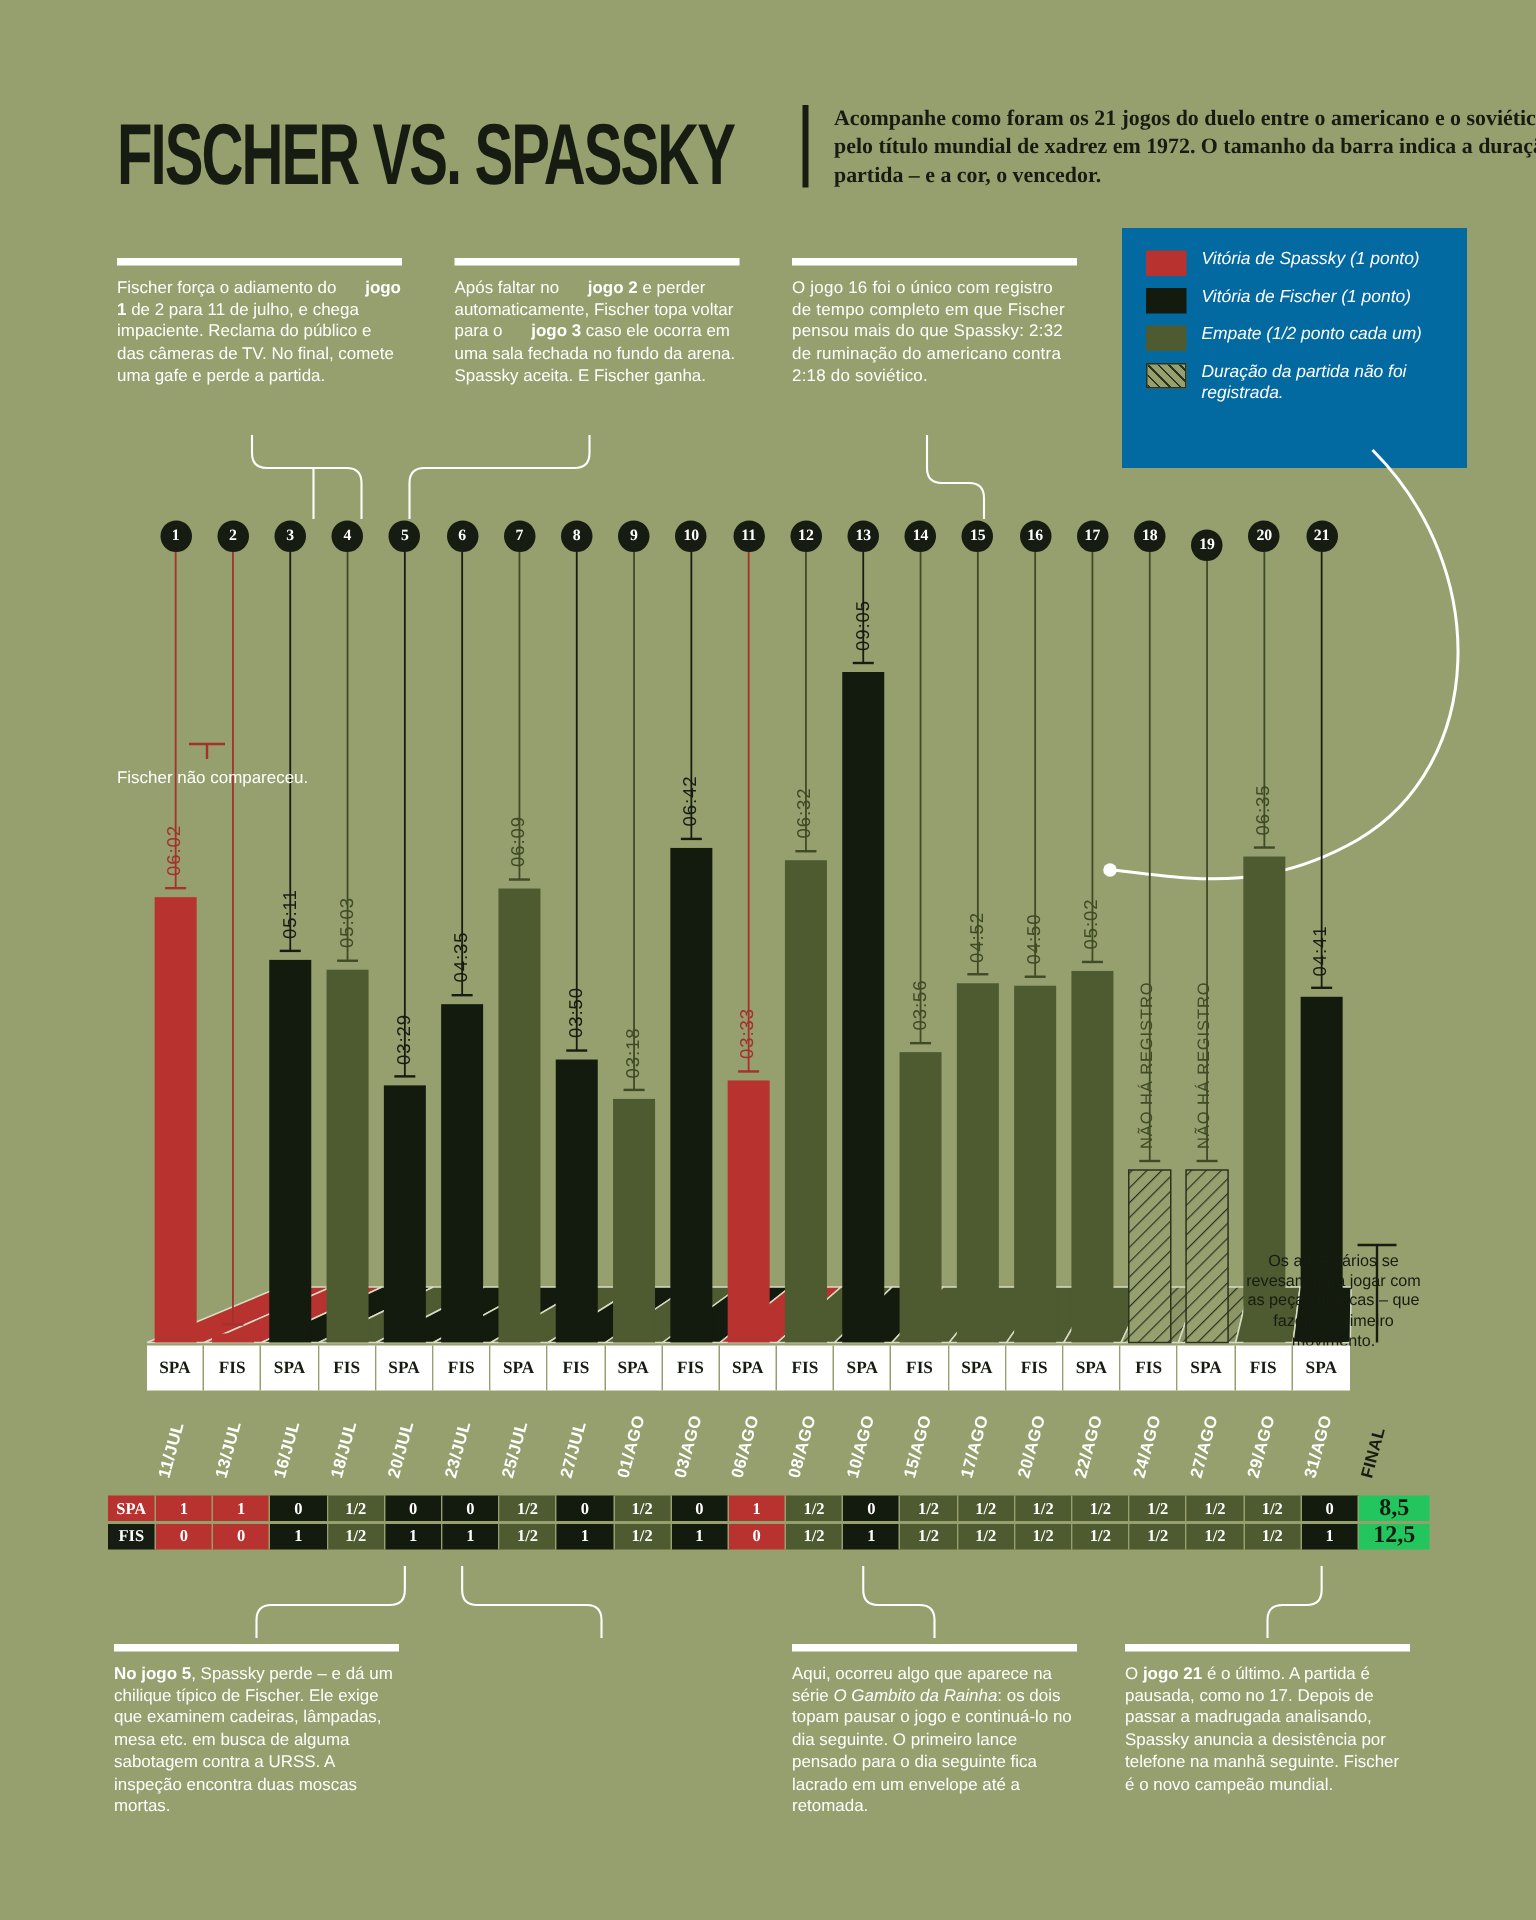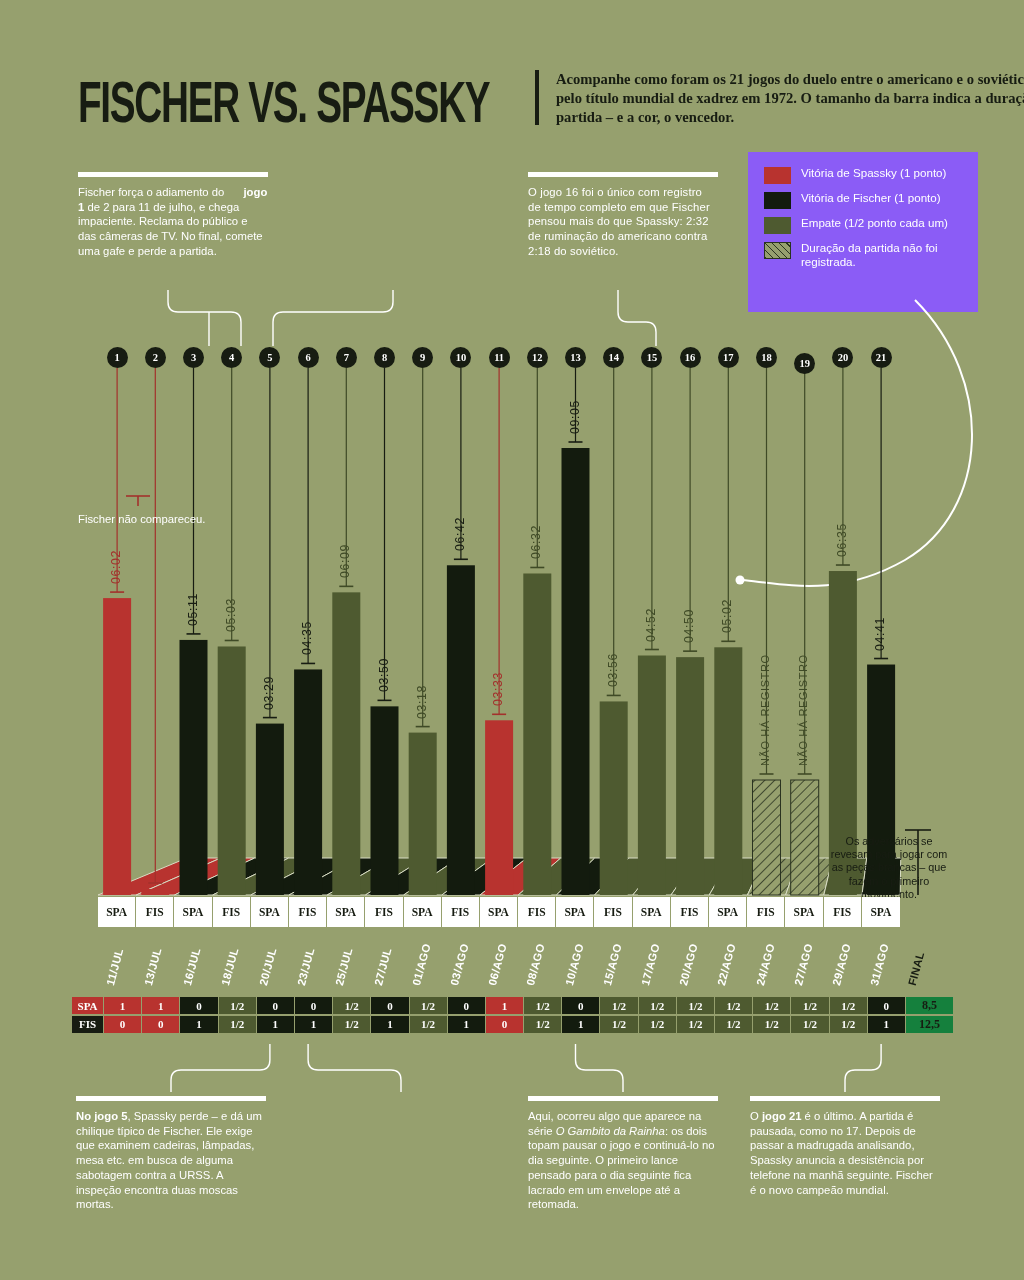--- a/index.html
+++ b/index.html
@@ -34,22 +34,23 @@
     font-family: "Liberation Serif", serif;
     font-weight: 700;
     font-size: 14.6px;
     line-height: 19.2px;
     color: #171c12;
   }
 
   
   #legend {
     position: absolute; left: 748px; top: 152px; width: 230px; height: 160px;
-    background: #8b5cf6;
+    background: #0369a1;
     padding: 14px 12px 10px 16px;
+    font-style: italic;
   }
   .legend-row { display: flex; align-items: flex-start; margin-bottom: 7px; }
   .legend-swatch { width: 27px; height: 17px; margin-right: 10px; flex: 0 0 auto; margin-top: 1px; }
   .legend-label { font-size: 11.6px; line-height: 13.6px; color: #ffffff; font-weight: 400; }
   .hatch {
     background-color: #96a06e;
     border: 1px solid #2a3320;
     background-image: repeating-linear-gradient(45deg,
       #2a3320 0px, #2a3320 1.2px, transparent 1.2px, transparent 5px);
   }
@@ -121,22 +122,22 @@
     font-family: "Liberation Serif", serif;
     font-weight: 700; font-size: 11px; color: #ffffff;
     border-right: 1.5px solid #96a06e;
   }
   .scell.hdr { flex: 0 0 32px; background: #b8332f; }
   .scell.hdr2 { flex: 0 0 32px; background: #171c12; }
   .scell.v-red { background: #b8332f; }
   .scell.v-dark { background: #131b0e; }
   .scell.v-mid { background: #4e5a30; }
   .scell.total {
-    flex: 0 0 47px; background: #15803d; color: #171c12;
-    border-right: none; font-size: 12px;
+    flex: 0 0 47px; background: #22c55e; color: #171c12;
+    border-right: none; font-size: 16px;
   }
 
   
   #sidenote {
     position: absolute; left: 830px; top: 787px; width: 118px;
     color: #171c12; font-size: 10.8px; line-height: 13.2px;
     text-align: center;
     margin-top: 48px;
   }
   #fnc {
@@ -170,20 +171,24 @@
       </div>
       <div class="legend-row">
         <div class="legend-swatch hatch"></div>
         <div class="legend-label">Duração da partida não foi registrada.</div>
       </div>
     </div>
 
   <div class="note" id="note1">
     <div class="bar-rule"></div>
     <div class="txt">Fischer força o adiamento do <b>jogo 1</b> de 2 para 11 de julho, e chega impaciente. Reclama do público e das câmeras de TV. No final, comete uma gafe e perde a partida.</div>
+  </div>
+  <div class="note" id="note2">
+    <div class="bar-rule"></div>
+    <div class="txt">Após faltar no <b>jogo 2</b> e perder automaticamente, Fischer topa voltar para o <b>jogo 3</b> caso ele ocorra em uma sala fechada no fundo da arena. Spassky aceita. E Fischer ganha.</div>
   </div>
   <div class="note" id="note3">
     <div class="bar-rule"></div>
     <div class="txt">O jogo 16 foi o único com registro de tempo completo em que Fischer pensou mais do que Spassky: 2:32 de ruminação do americano contra 2:18 do soviético.</div>
   </div>
 
   <svg id="chart" viewBox="0 0 1024 1280">
       <defs>
         <pattern id="hatchpat" width="7" height="7" patternTransform="rotate(45)" patternUnits="userSpaceOnUse">
           <rect width="7" height="7" fill="#96a06e"></rect>

